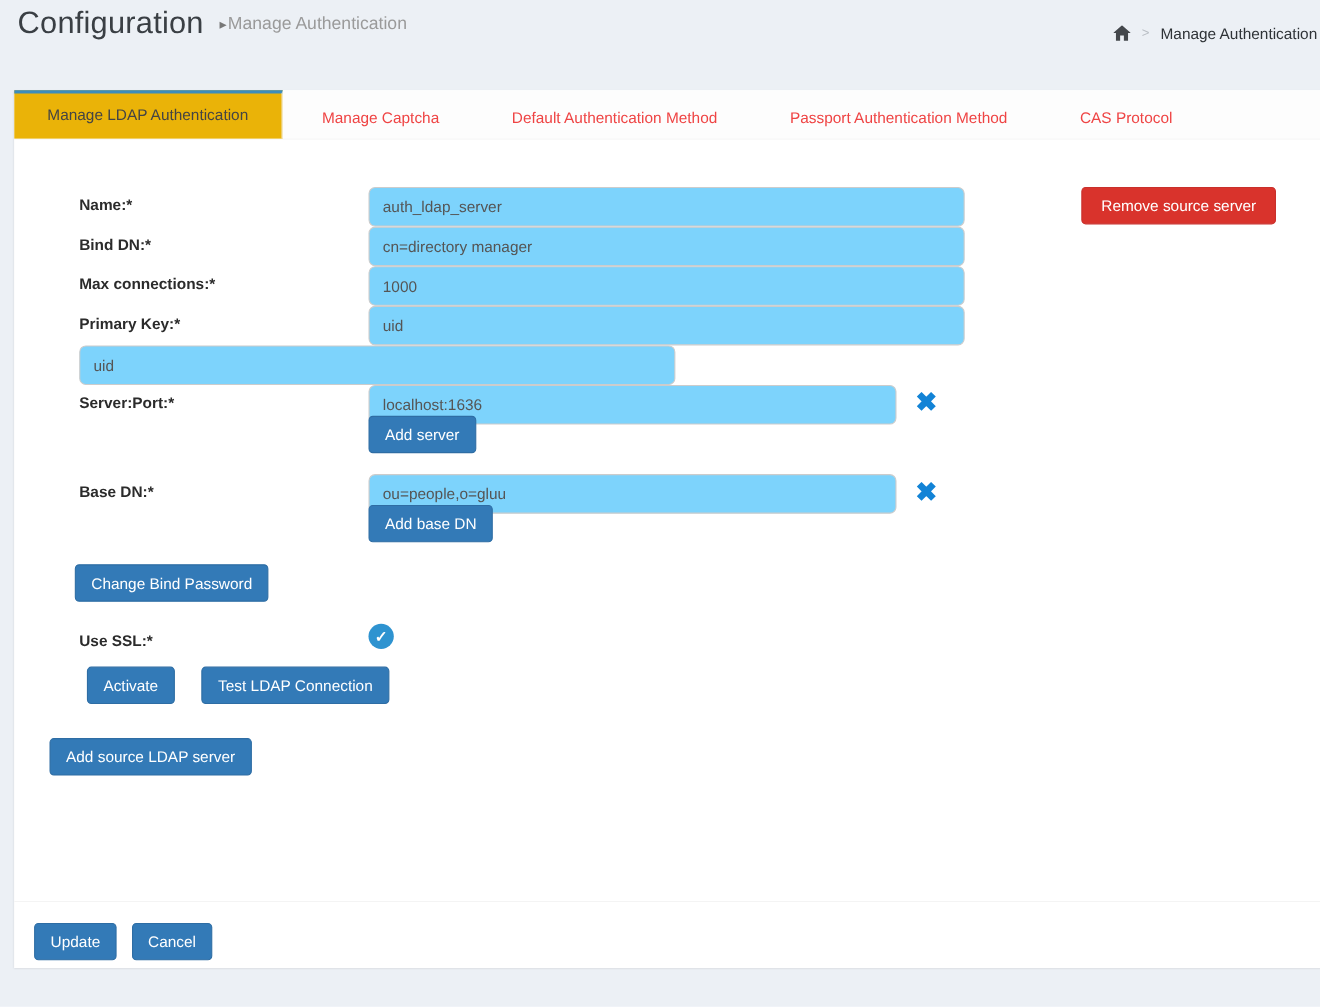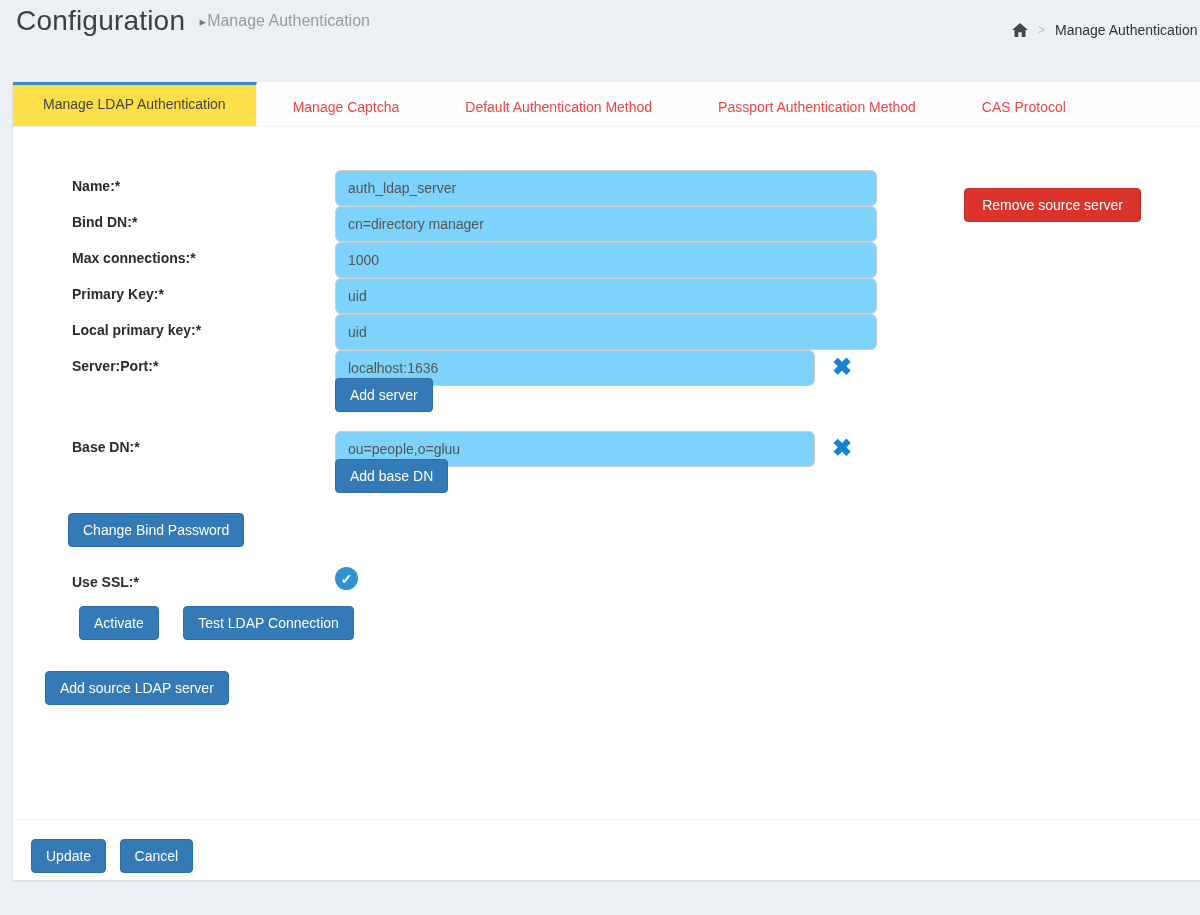--- a/index.html
+++ b/index.html
@@ -65,21 +65,21 @@
     height: 45px;
   }
   .tab {
     padding: 14px 30px 0 30px;
     font-size: 14px;
     color: #ef4444;
     cursor: pointer;
     border-top: 3px solid transparent;
   }
   .tab.active {
-    background: #fde047;
+    background: #eab308;
     border-top: 3px solid #3c8dbc;
     border-right: 1px solid #f4f4f4;
     color: #444444;
     padding-top: 11px;
     font-weight: 400;
   }
   .tab + .tab { margin-left: 6px; }
 
   
   .tab-content {
@@ -136,22 +136,21 @@
     background: #d9332c;
     border-color: #c9302c;
     padding: 6px 17px;
   }
   .sub-btn-row { margin-top: -8px; margin-bottom: 19px; }
   .sub-btn-row .btn { margin-left: 0; }
   .indent-controls { margin-left: 263px; }
   .remove-source-btn {
     position: absolute;
     top: 43px;
-    right: 67px;
-    margin-top: 18px;
+    right: 48px;
   }
   .change-pwd-row { margin: 20px 0 19px -4px; }
   .ssl-row { display: flex; margin-bottom: 16px; }
   .ssl-check {
     width: 23px; height: 23px;
     border-radius: 50%;
     background: #2e93d0;
     color: #ffffff;
     font-size: 14px;
     font-weight: bold;
@@ -218,21 +217,20 @@
       <label class="form-label">Max connections:*</label>
       <input class="text-input" type="text" value="1000" style="">
     </div>
 
     <div class="form-row">
       <label class="form-label">Primary Key:*</label>
       <input class="text-input" type="text" value="uid" style="">
     </div>
 
     <div class="form-row">
-      <label class="form-label">Local primary key:*</label>
       <input class="text-input" type="text" value="uid" style="">
     </div>
 
     <div class="form-row">
       <label class="form-label">Server:Port:*</label>
       <input class="text-input narrow" type="text" value="localhost:1636" style="">
       <span class="remove-x">✖</span>
     </div>
     <div class="sub-btn-row indent-controls">
       <button class="btn">Add server</button>

